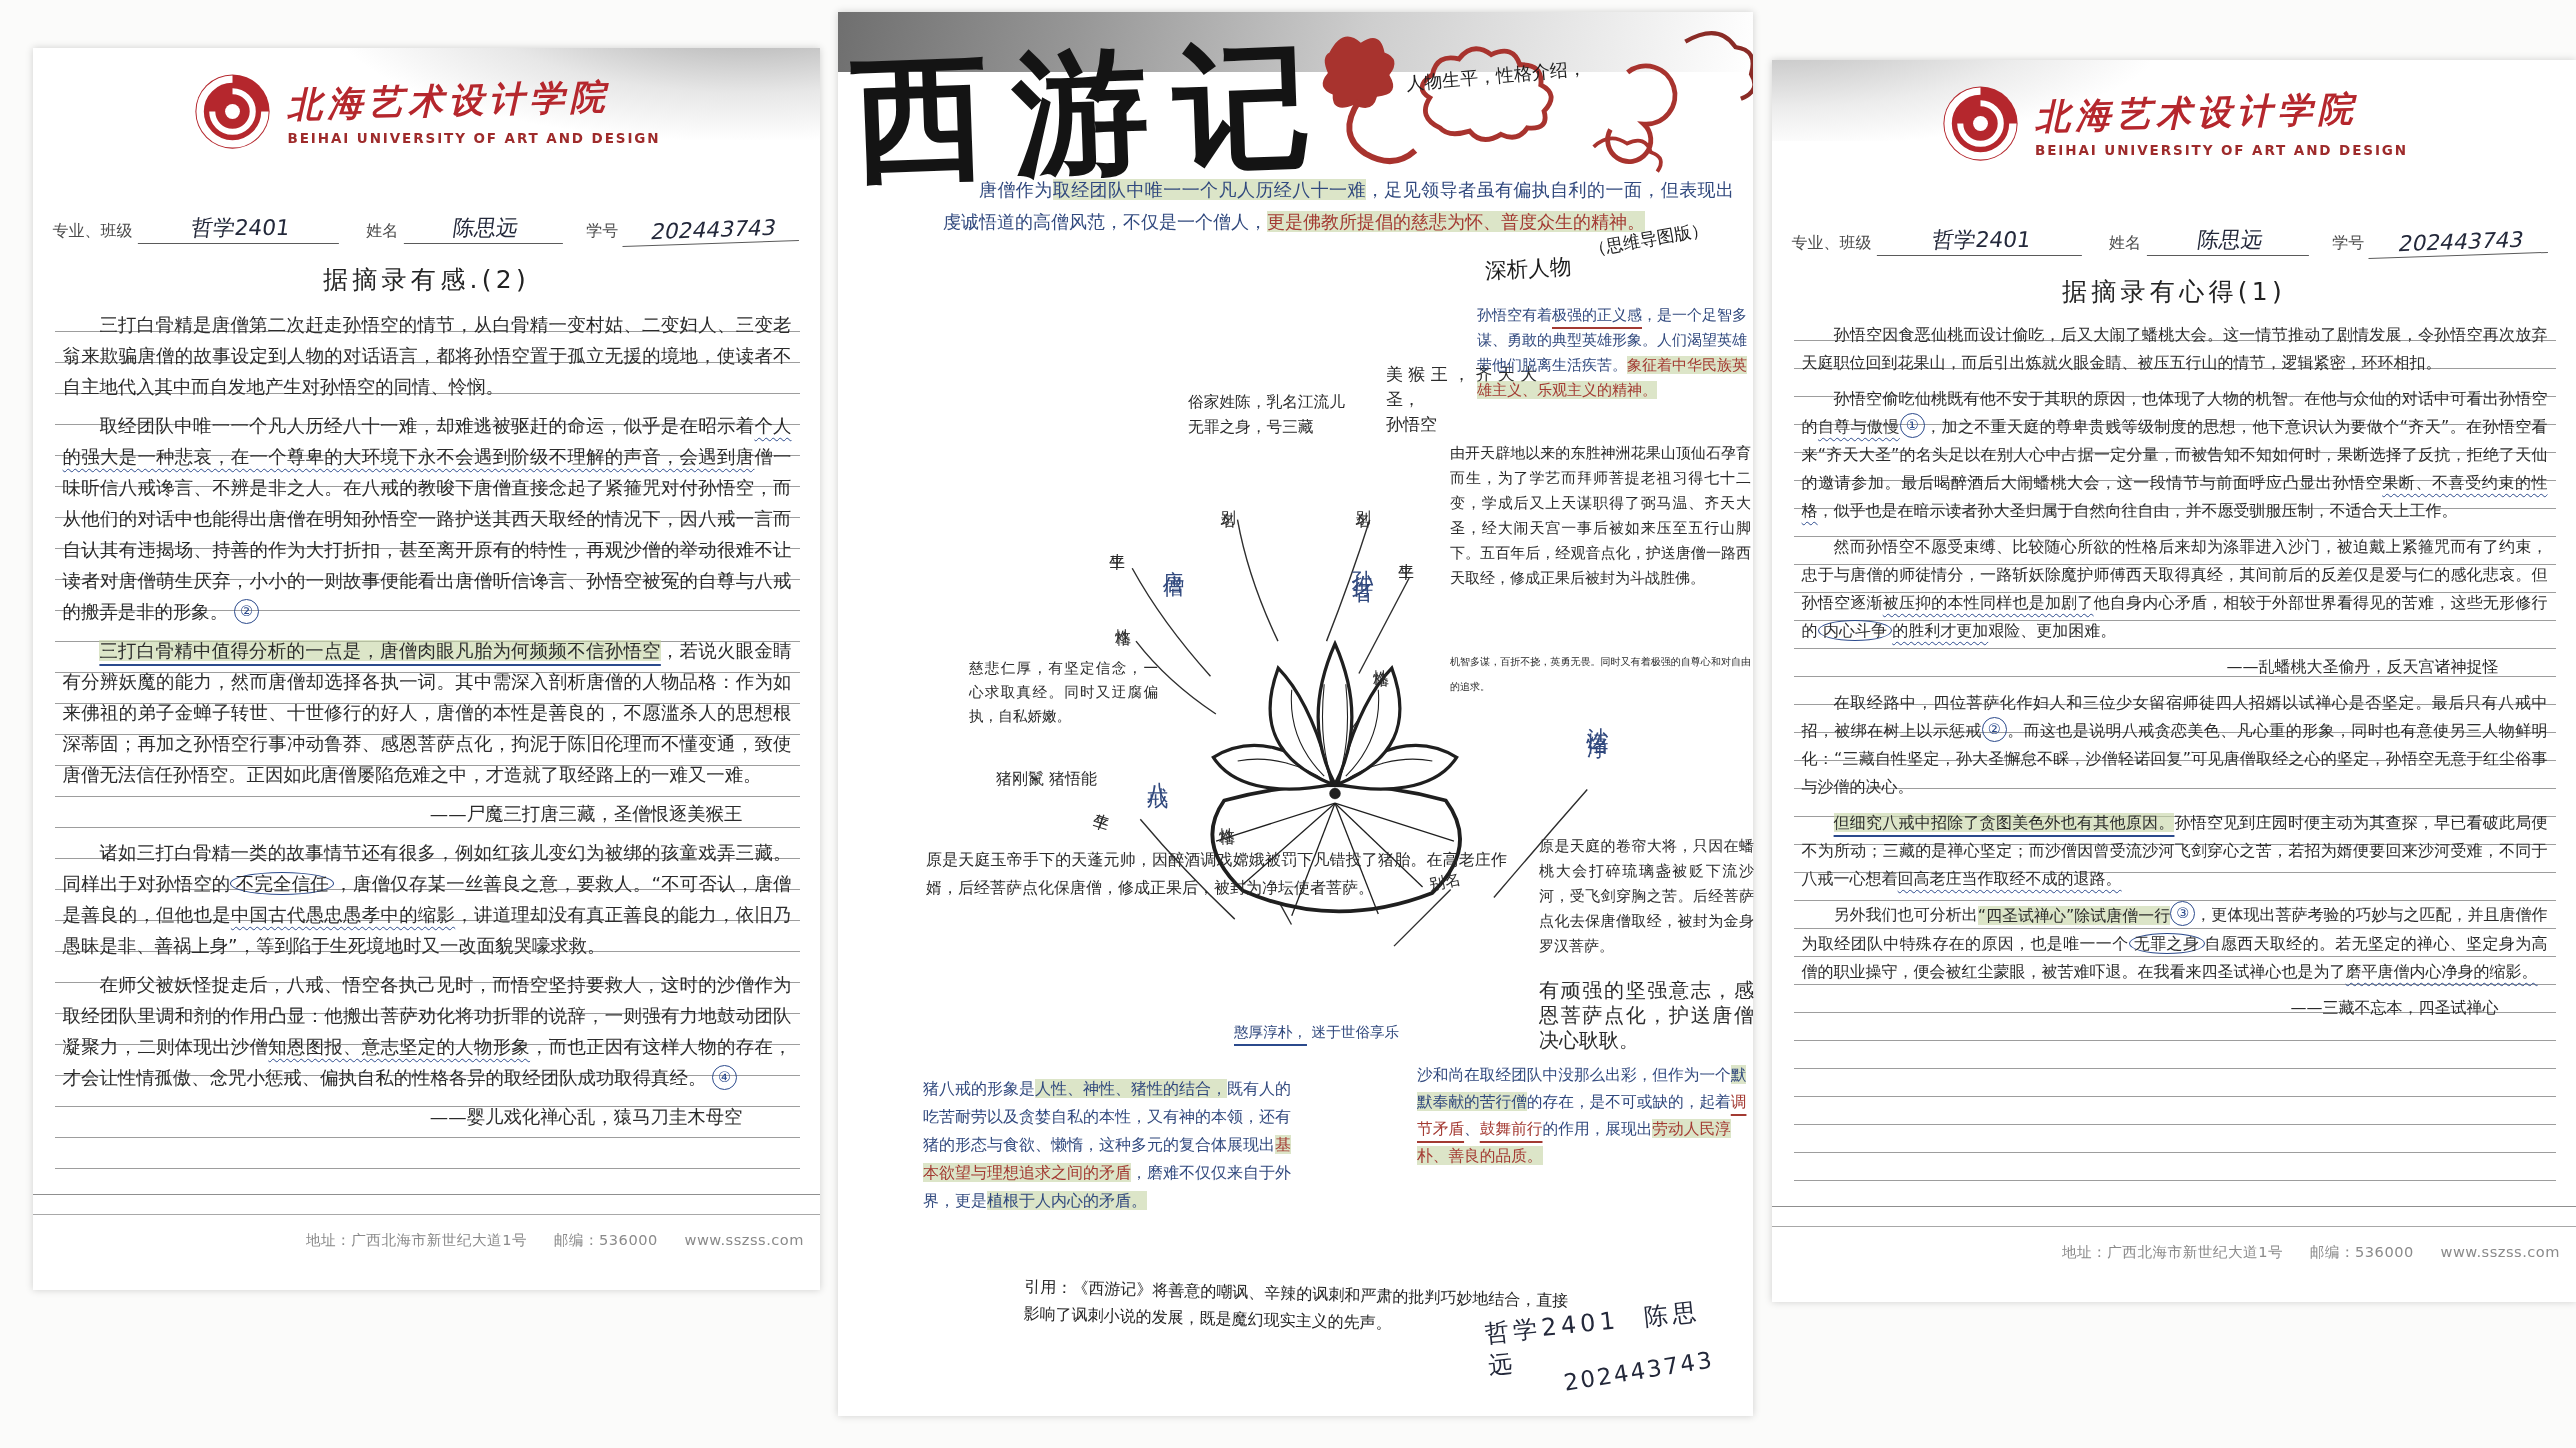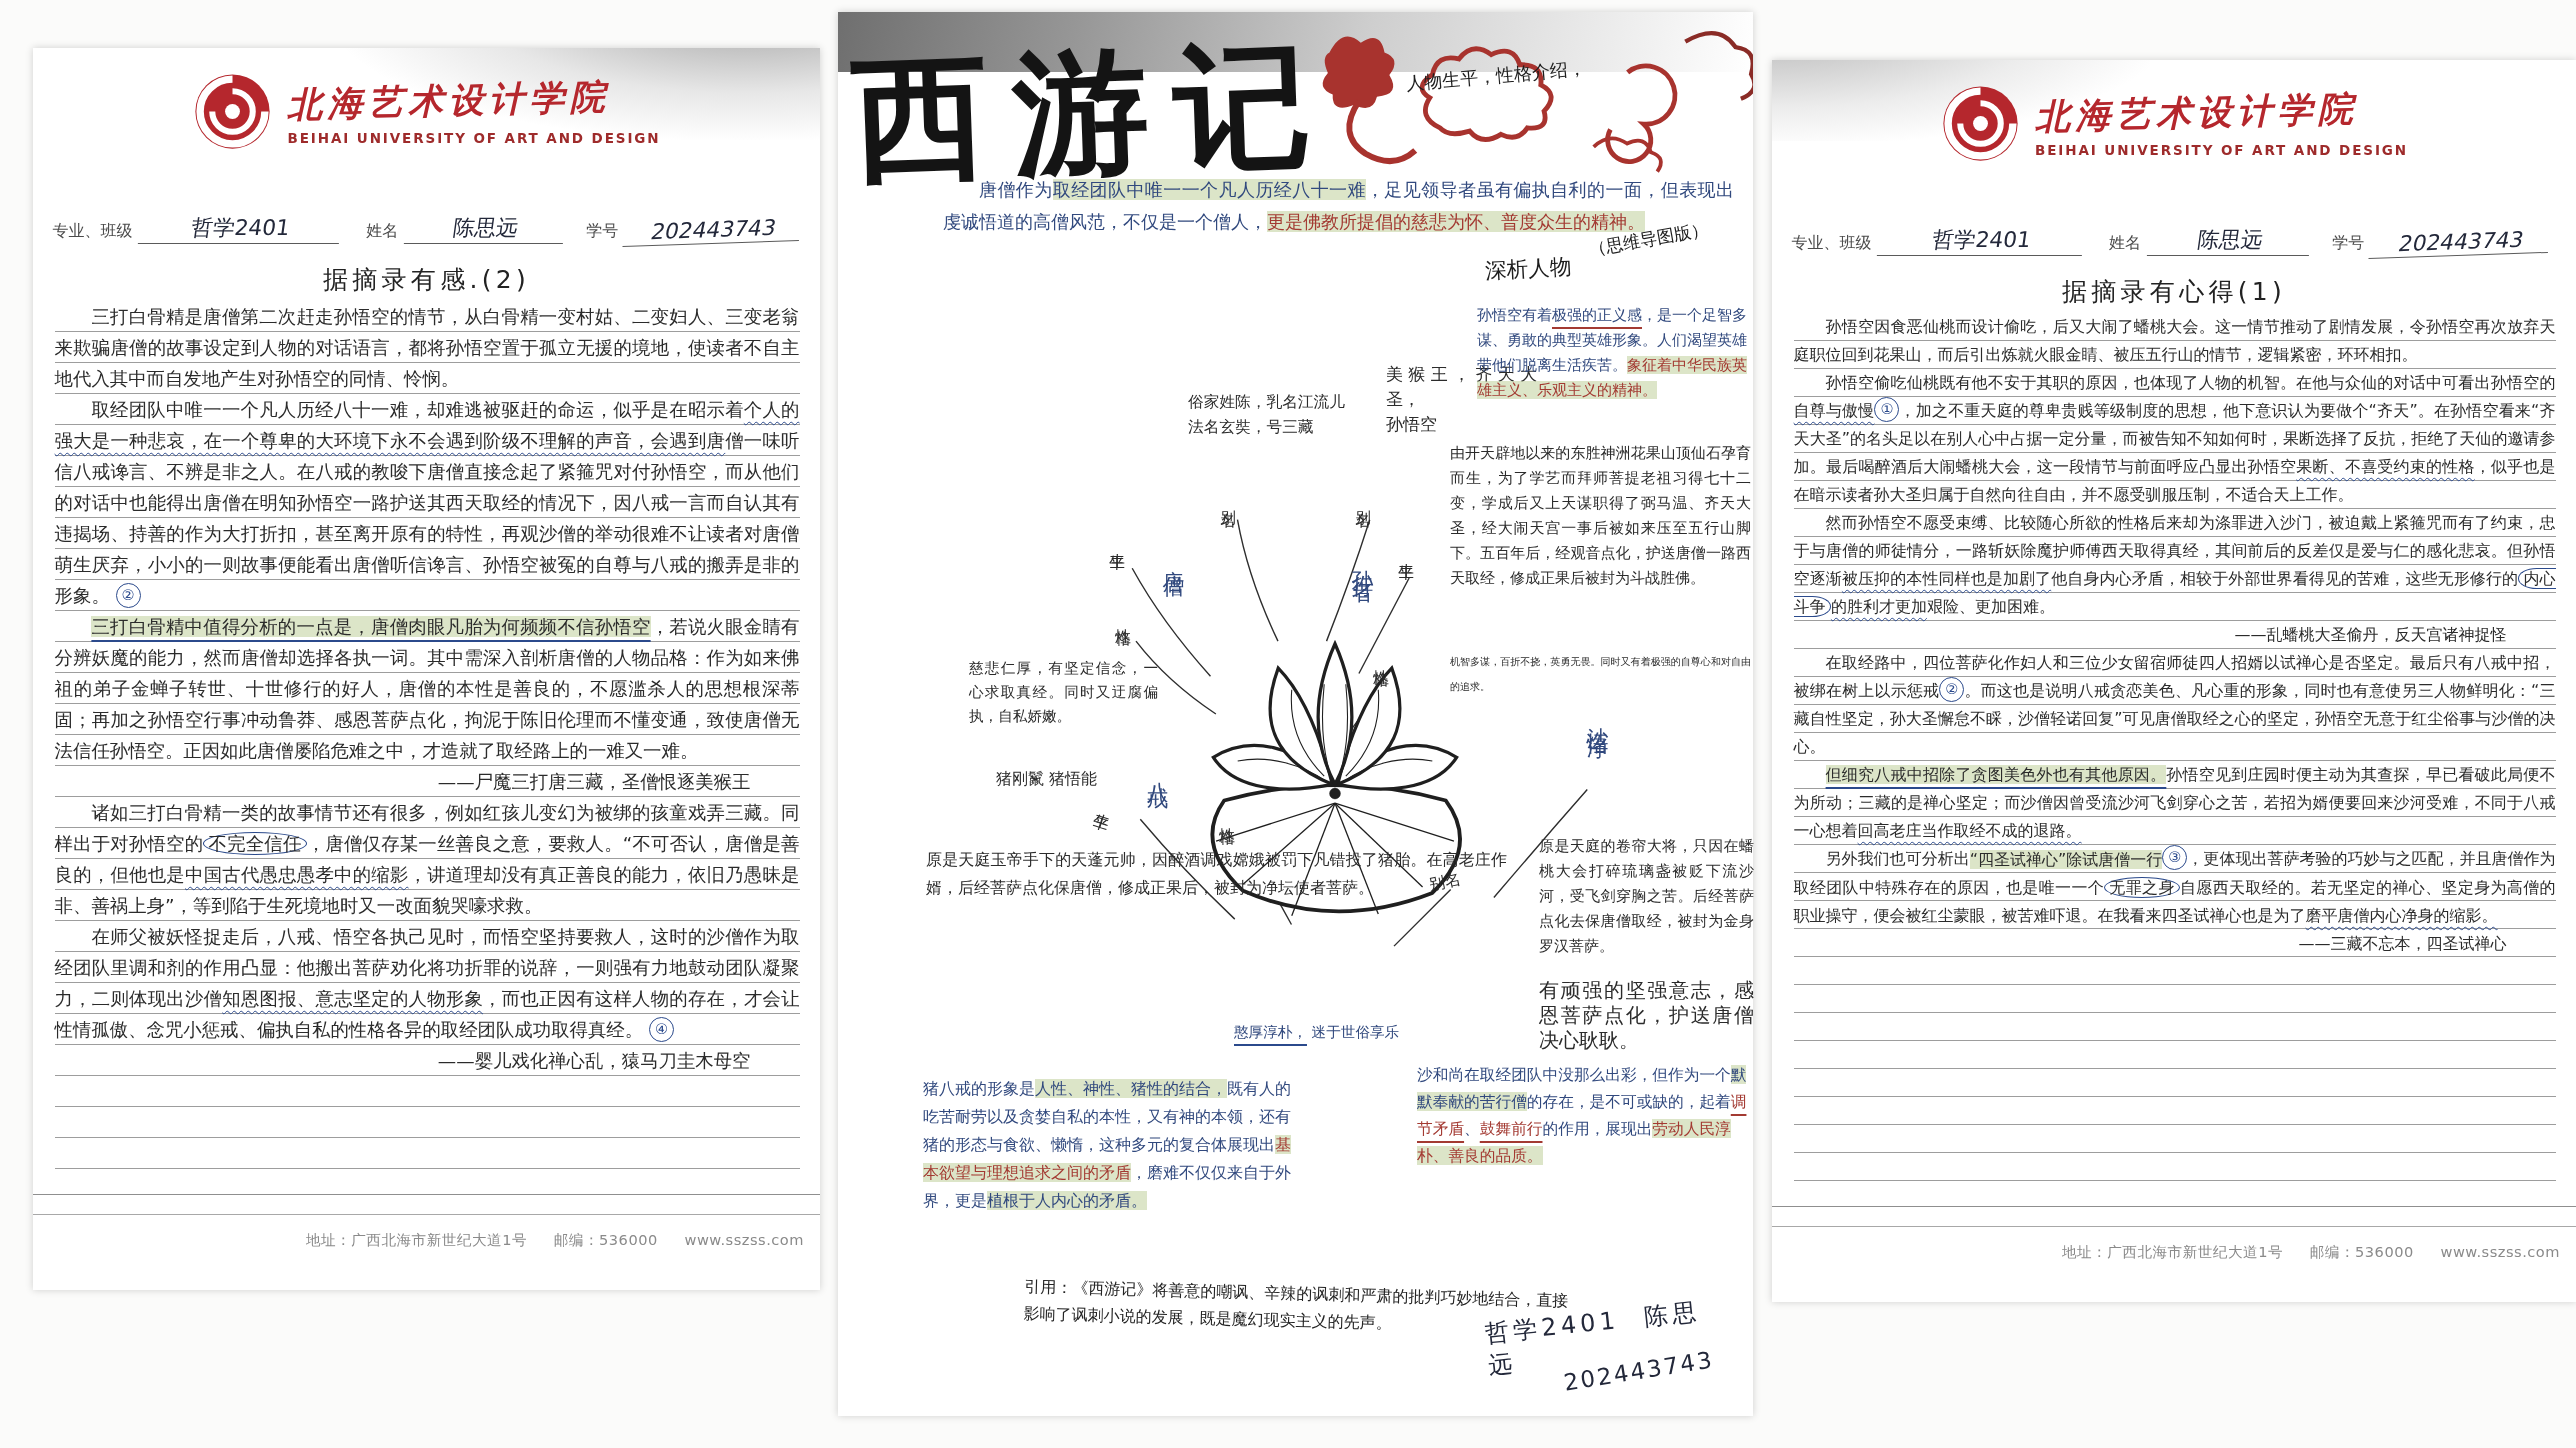--- a/index.html
+++ b/index.html
@@ -33,21 +33,21 @@
   .fv-name{width:162px;margin:0 21.6px 0 7.6px;}
   .fv-id{width:178px;margin:0 0 0 7.6px;transform:skewX(-14deg) rotate(-2deg);}
 
   .sheet-title{position:absolute;top:215px;left:0;right:0;text-align:center;font-size:25px;letter-spacing:4.3px;color:#222;}
 
   .sheet-text{position:absolute;left:21.6px;right:20.5px;color:#2b2b2b;
     background-image:repeating-linear-gradient(to bottom,transparent 0px,transparent 30px,#9d9d9d 30px,#9d9d9d 31px);}
   #page-left .sheet-text{top:253px;bottom:113px;font-size:18.4px;line-height:31px;}
   #page-right .sheet-text{top:253px;bottom:113px;font-size:16px;line-height:28px;
     background-image:repeating-linear-gradient(to bottom,transparent 0px,transparent 27px,#9d9d9d 27px,#9d9d9d 28px);}
-  .sheet-text p{margin:0;text-indent:2em;text-align:justify;}
+  .sheet-text p{margin:8px;text-indent:2em;text-align:justify;}
   .sheet-text p.attr{text-indent:0;text-align:right;padding-right:49px;}
 
   .hl{background:rgba(196,212,164,.6);}
   .red-ink{color:#a33a32;}
   .blue-ink{color:#31497e;}
   .wavy{text-decoration-line:underline;text-decoration-style:wavy;text-decoration-color:#2b4a8c;
         text-decoration-thickness:1.4px;text-underline-offset:5.4px;}
   .ul{text-decoration-line:underline;text-decoration-style:solid;text-decoration-color:#2b4a8c;
       text-decoration-thickness:1.6px;text-underline-offset:6.5px;}
   .red-ul{text-decoration-line:underline;text-decoration-style:solid;text-decoration-color:#a33a32;
@@ -237,21 +237,21 @@
           <path d="M140,272 C200,260 260,280 305,310"></path>
             <path d="M500,272 C440,260 380,280 335,310"></path>
         </g>
         <circle cx="320" cy="332" r="10" fill="#1f1f1f"></circle>
       </g>
     </svg>
   </div>
 
   <div class="abs map-text" id="tang-alias">
     <div>俗家姓陈，乳名江流儿</div>
-    <div>法名玄奘，号三藏</div>
+    <div>无罪之身，号三藏</div>
   </div>
   <div class="abs map-sub" id="tang-alias-label">别名</div>
   <div class="abs map-name" id="tang-name">唐僧</div>
   <div class="abs map-sub" id="tang-life-label">生平</div>
   <div class="abs map-sub" id="tang-trait-label">性格</div>
   <div class="abs map-text" id="tang-trait">慈悲仁厚，有坚定信念，一心求取真经。同时又迂腐偏执，自私娇嫩。</div>
 
   <div class="abs map-text" id="wk-alias">
     <div>美猴王，齐天大圣，</div>
     <div>孙悟空</div>

